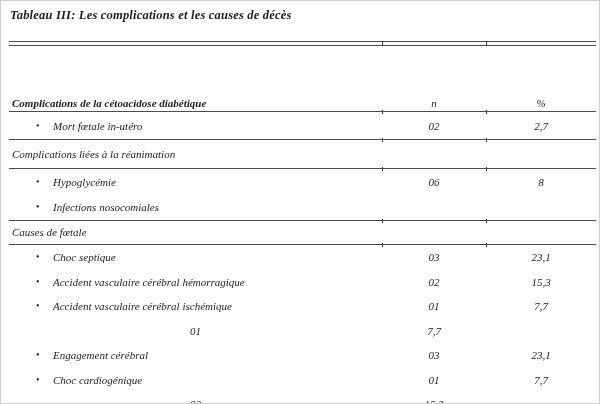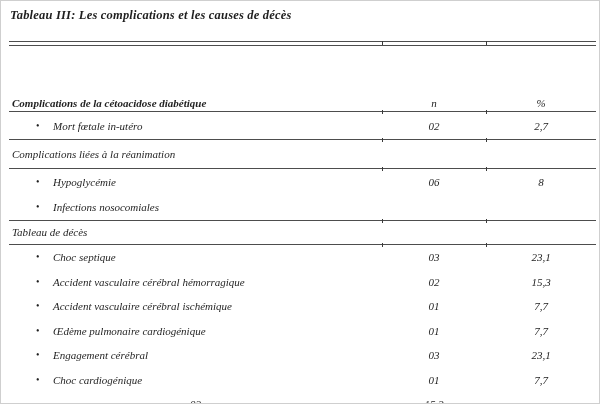--- a/index.html
+++ b/index.html
@@ -119,21 +119,21 @@
 
     <div class="row data-row-a">
       <div class="cell label">
         <span class="bullet">•</span><span>Infections nosocomiales</span>
       </div>
     </div>
 
     <div class="rule"></div>
 
     <div class="row section-row-b">
-      <div class="cell label">Tableau de décès</div>
+      <div class="cell label">Causes de fœtale</div>
       <div class="cell num"></div>
       <div class="cell num"></div>
     </div>
 
     <div class="rule"></div>
 
     <div class="row data-row-b">
       <div class="cell label">
         <span class="bullet">•</span><span>Choc septique</span>
       </div>
@@ -151,23 +151,20 @@
 
     <div class="row data-row-b">
       <div class="cell label">
         <span class="bullet">•</span><span>Accident vasculaire cérébral ischémique</span>
       </div>
       <div class="cell num">01</div>
       <div class="cell num">7,7</div>
     </div>
 
     <div class="row data-row-b">
-      <div class="cell label">
-        <span class="bullet">•</span><span>Œdème pulmonaire cardiogénique</span>
-      </div>
       <div class="cell num">01</div>
       <div class="cell num">7,7</div>
     </div>
 
     <div class="row data-row-b">
       <div class="cell label">
         <span class="bullet">•</span><span>Engagement cérébral</span>
       </div>
       <div class="cell num">03</div>
       <div class="cell num">23,1</div>

